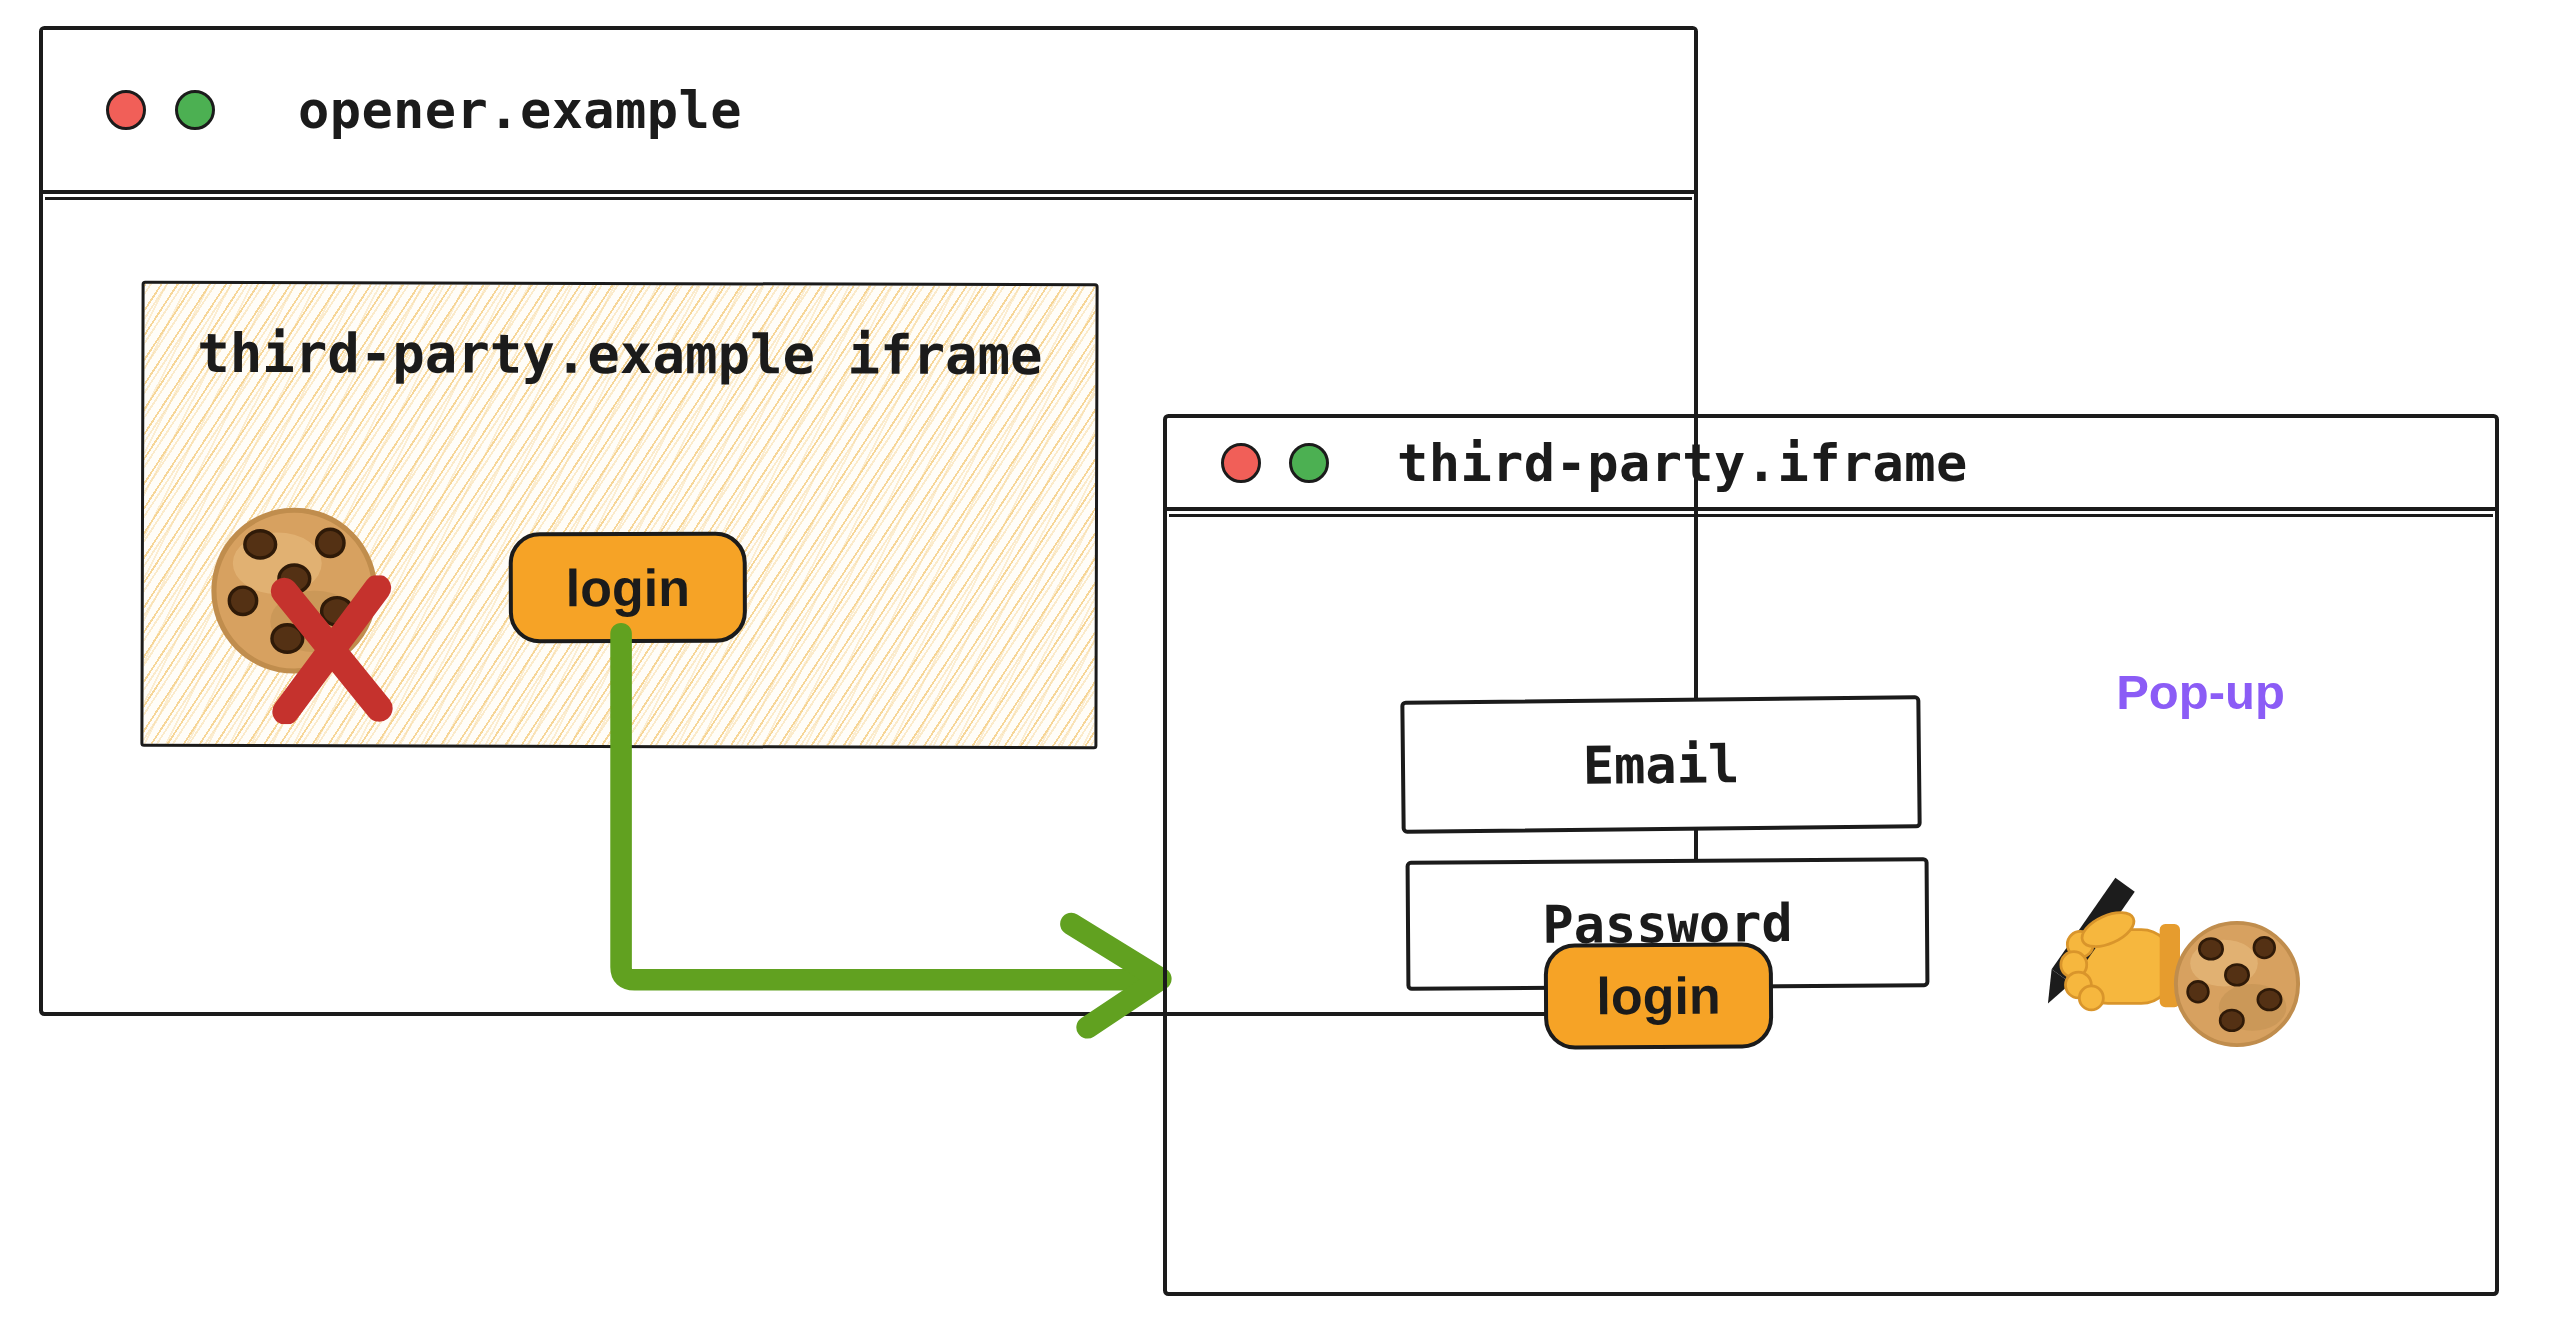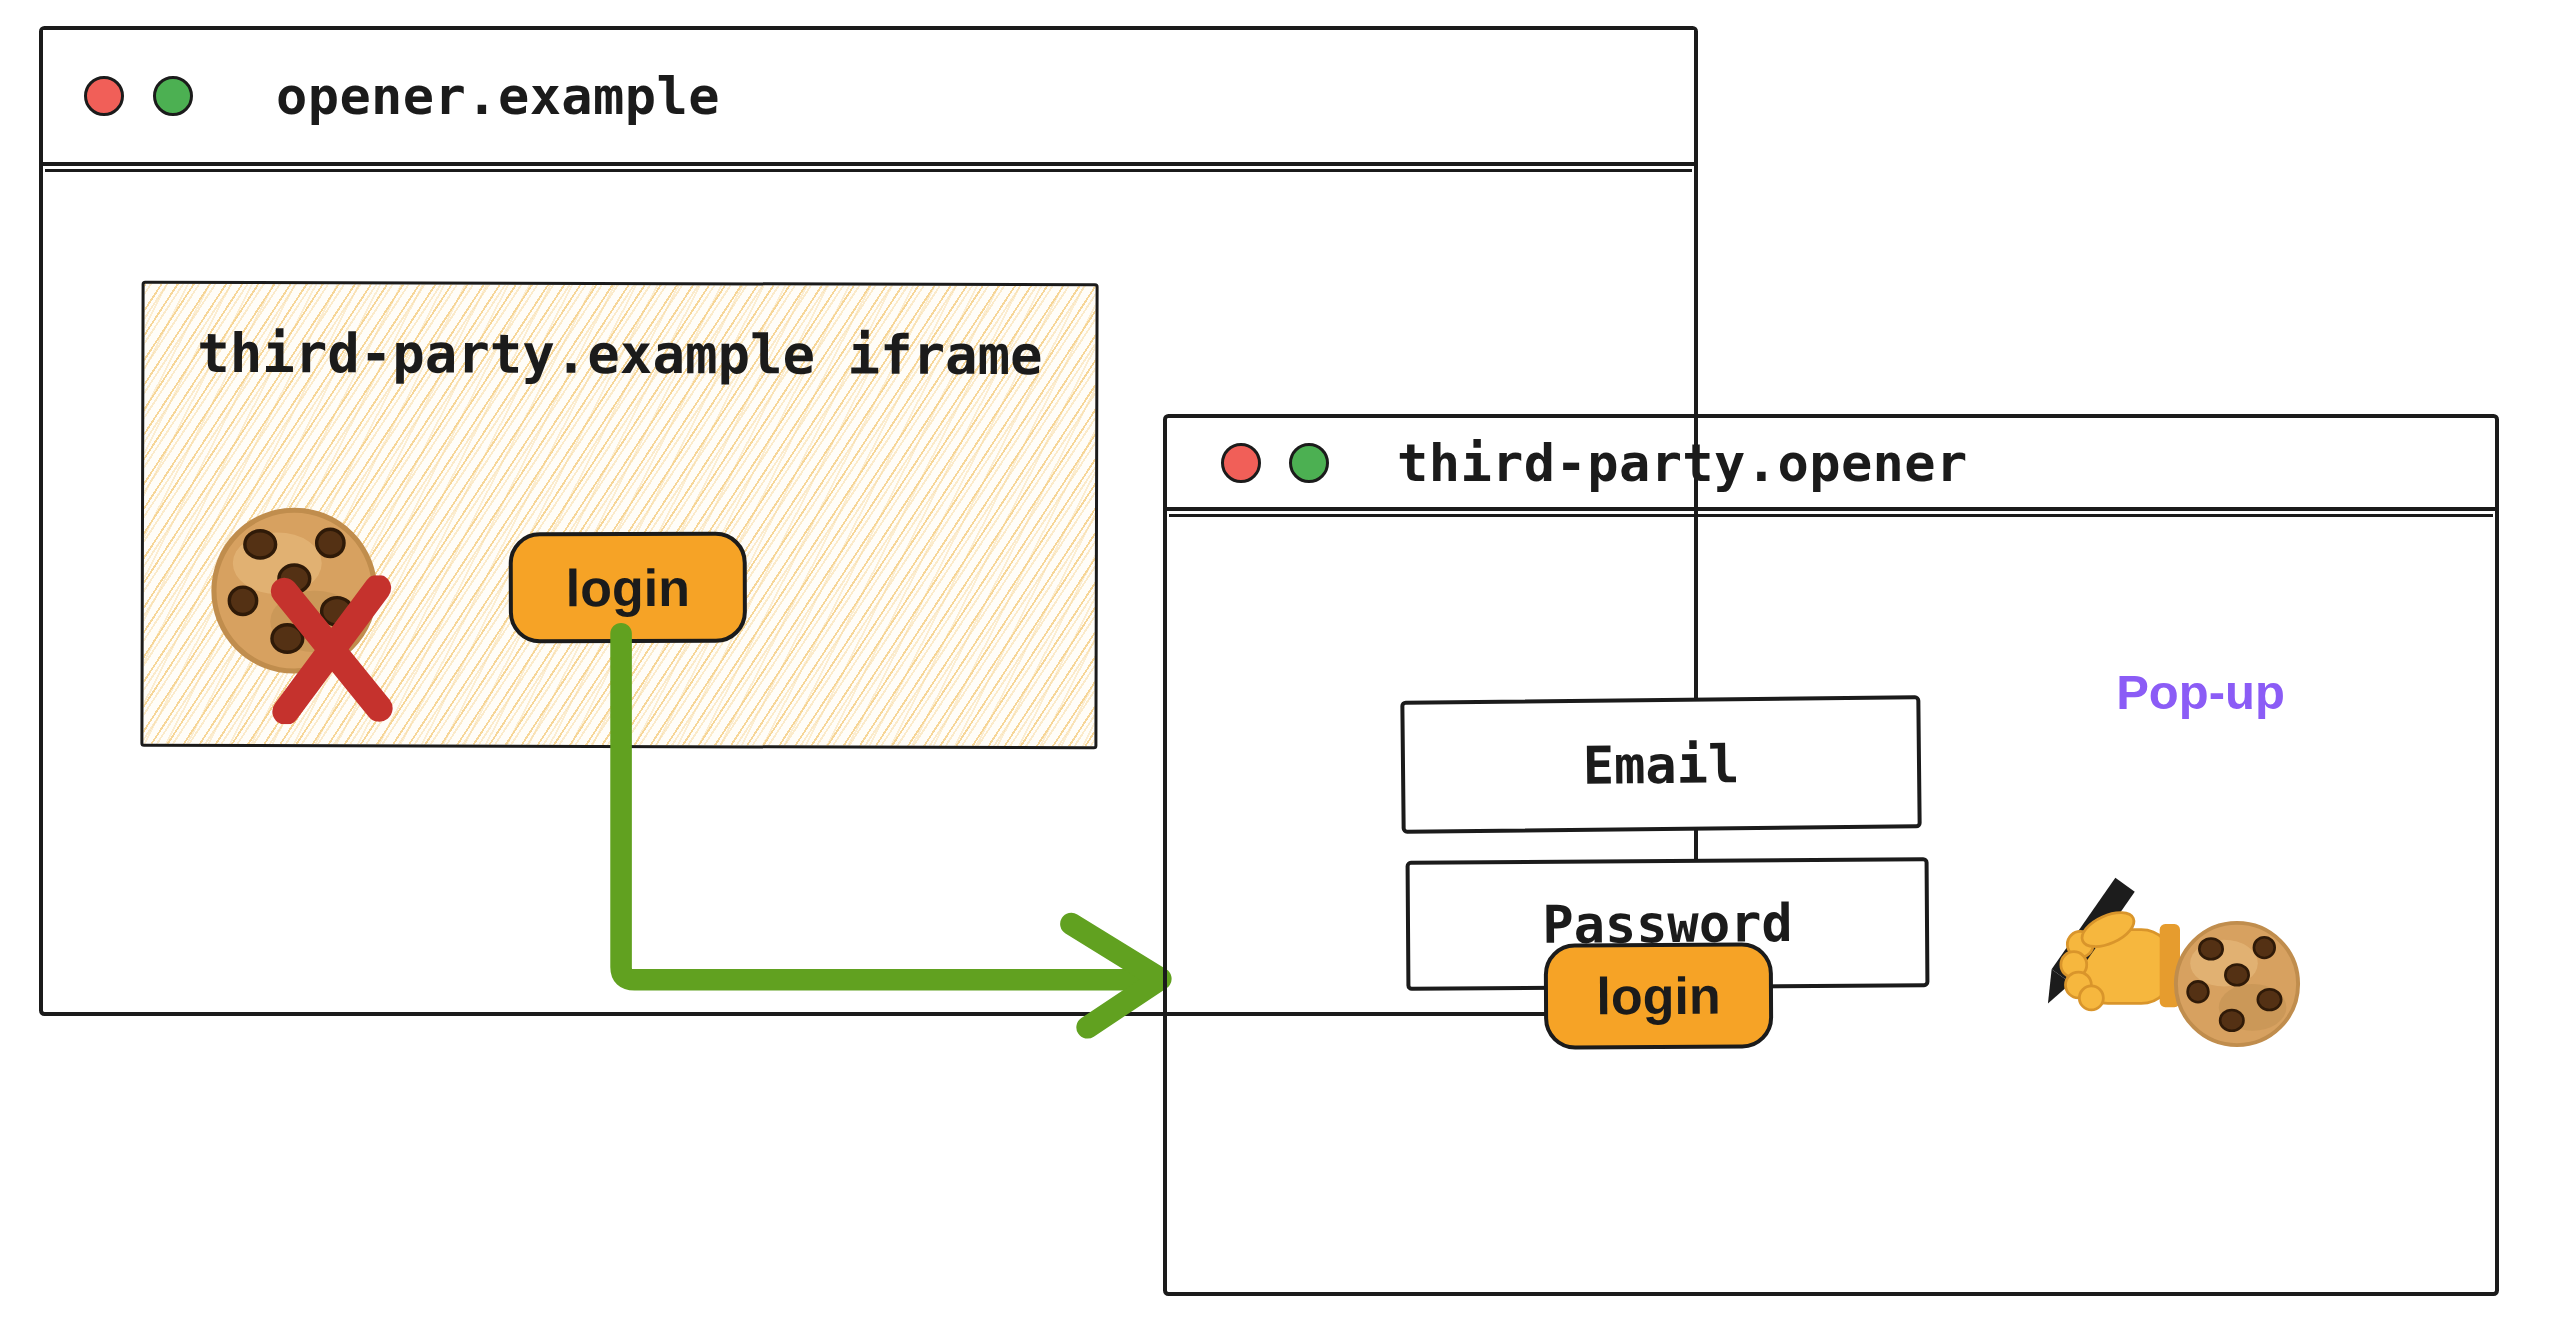--- a/index.html
+++ b/index.html
@@ -45,21 +45,21 @@
   .light{
     display:inline-block;width:40px;height:40px;border-radius:50%;
     border:3.6px solid var(--ink);box-sizing:border-box;flex:0 0 auto;
   }
   .light.red{background:var(--light-red);}
   .light.green{background:var(--light-green);}
   .win-title{font-size:52px;letter-spacing:0.4px;white-space:nowrap;}
 
   
   .opener{left:39px;top:26px;width:1659px;height:990px;z-index:1;}
-  .opener .titlebar{height:136px;padding-left:41px;background:var(--paper);}
+  .opener .titlebar{height:164px;padding-left:63px;background:var(--paper);}
   .opener .light + .light{margin-left:29px;}
   .opener .win-title{margin-left:83px;}
 
   .iframe-box{
     position:absolute;left:98px;top:252px;width:957px;height:466px;
     border:3.6px solid var(--ink);border-radius:3.6px;box-sizing:border-box;
     transform:rotate(.15deg);
   }
   .iframe-label{
     position:absolute;left:0;right:0;top:38px;text-align:center;
@@ -139,21 +139,21 @@
 
   <svg class="arrow-svg" viewBox="0 0 2866 1473" width="2576" height="1324">
     <path d="M691 705 L691 1076 Q691 1090 706 1090 L1282 1090" stroke="#61a120" stroke-width="24" stroke-linecap="round" stroke-linejoin="round" fill="none"></path>
     <path d="M1192 1028 L1291 1089 L1210 1143" stroke="#61a120" stroke-width="25" stroke-linecap="round" stroke-linejoin="round" fill="none"></path>
   </svg>
 
   <section class="window popup hatch">
     <header class="titlebar">
       <span class="light red"></span>
       <span class="light green"></span>
-      <span class="win-title mono">third-party.opener</span>
+      <span class="win-title mono">third-party.iframe</span>
     </header>
 
     <div class="popup-body">
       <div class="field field-email mono">Email</div>
       <div class="field field-password mono">Password</div>
       <button class="btn popup-login">login</button>
 
       <div class="popup-note sans">Pop-up</div>
 
       <svg class="emoji-hand" viewBox="0 0 170 170">

